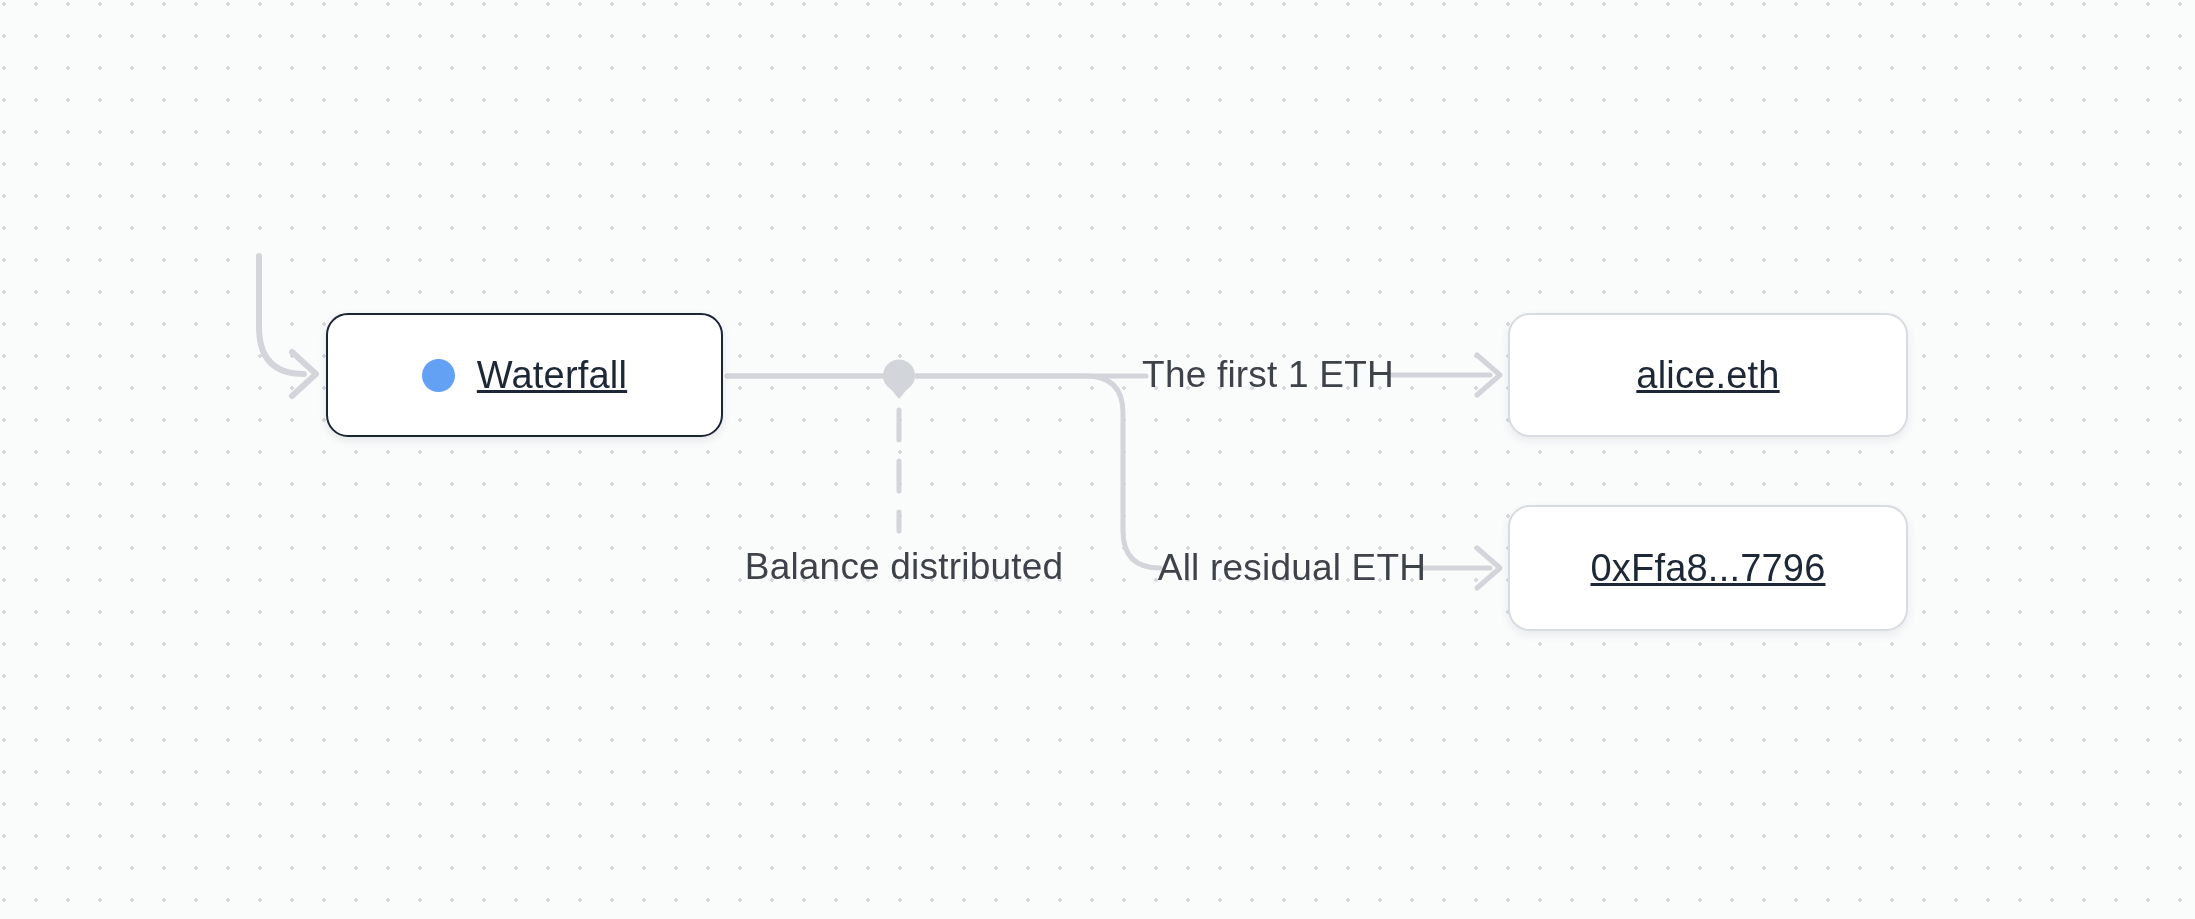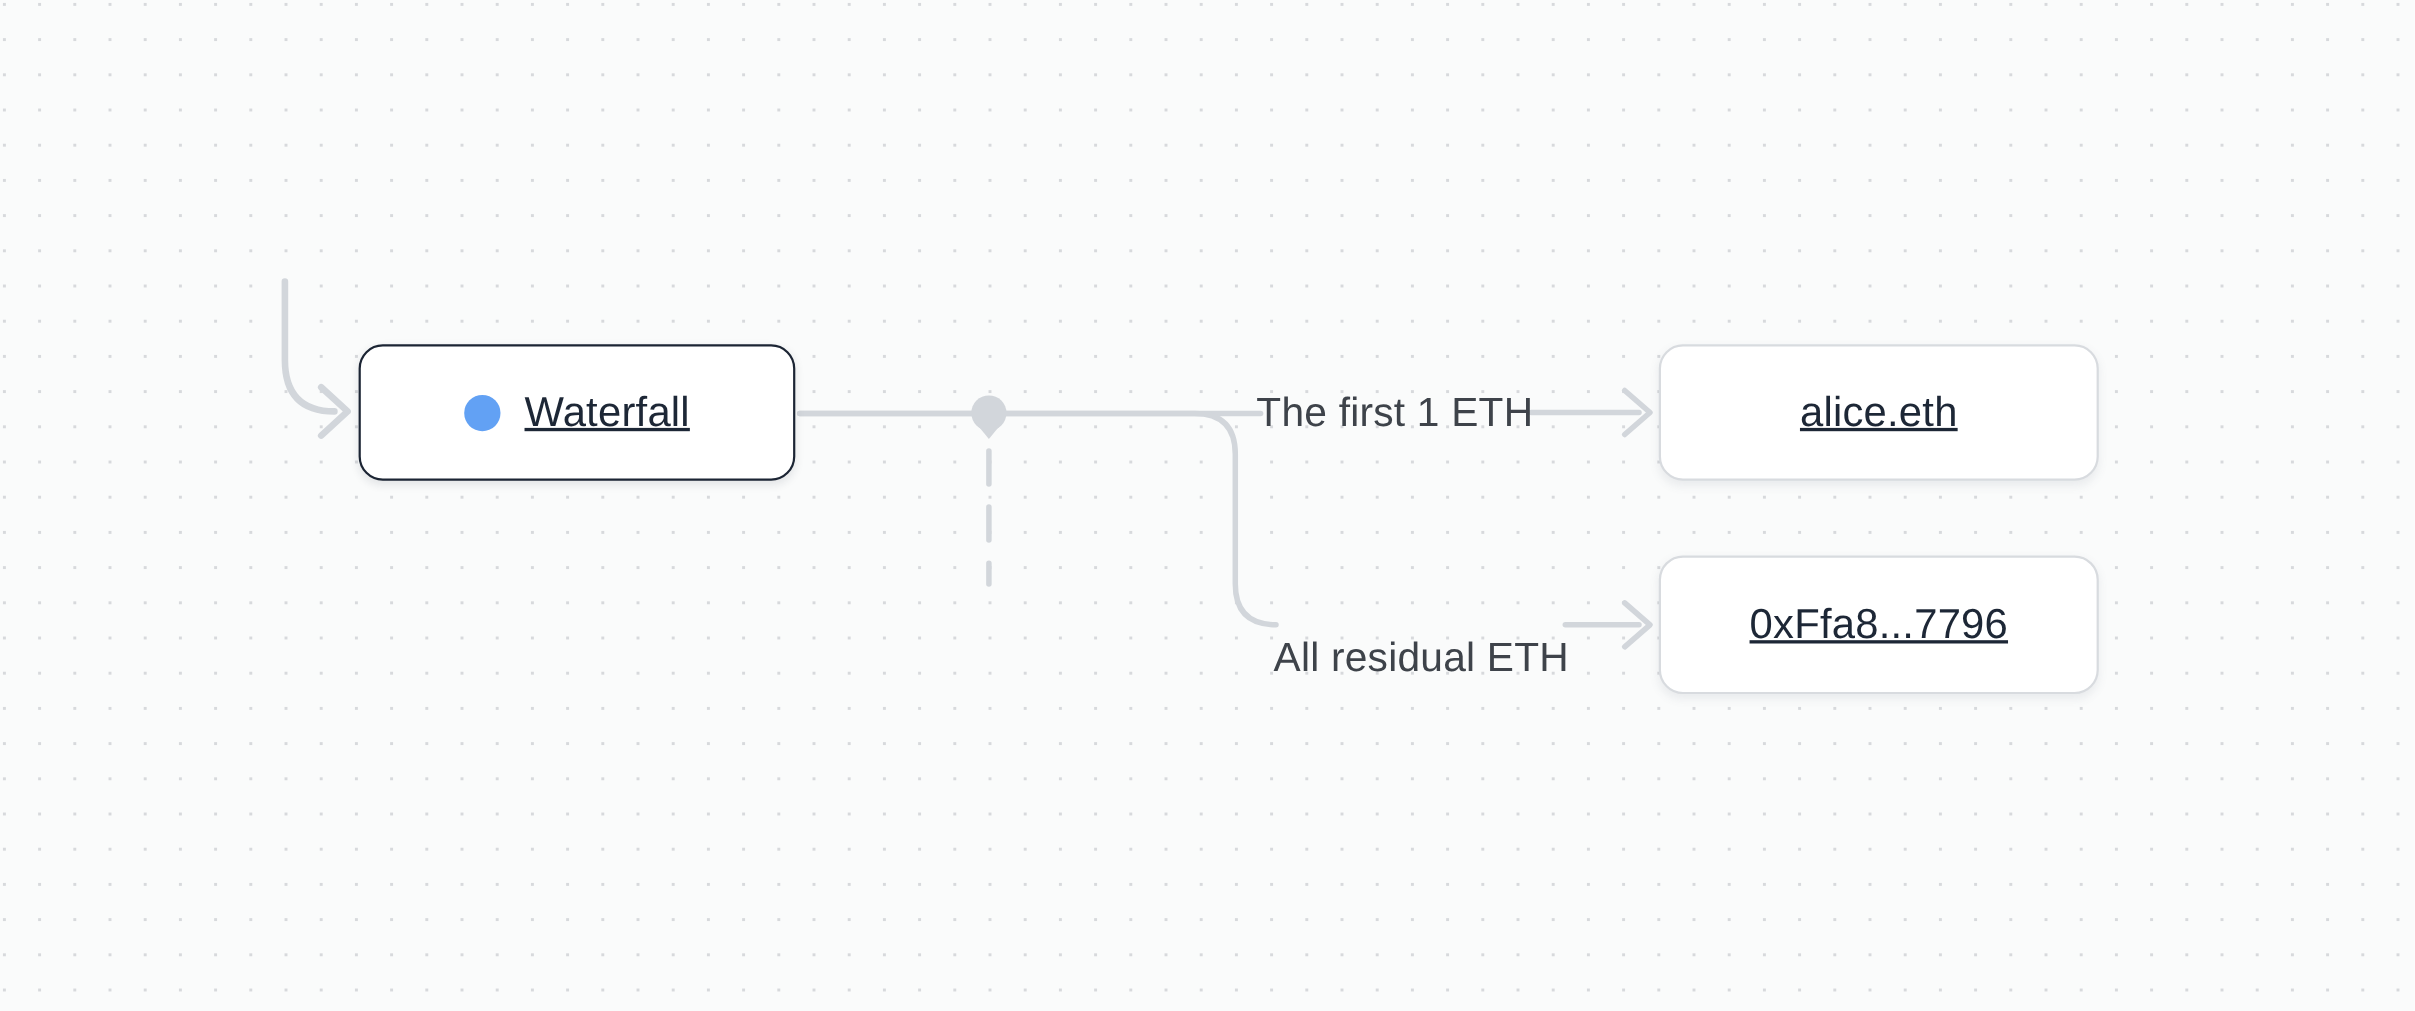--- a/index.html
+++ b/index.html
@@ -68,21 +68,21 @@
   .edge-label {
     position: absolute;
     transform: translate(-50%, -50%);
     font-size: 37px;
     font-weight: 500;
     color: #3e434a;
     letter-spacing: 0.2px;
     white-space: nowrap;
   }
   .label-first    { left: 1268px; top: 375px; }
-  .label-residual { left: 1292px; top: 568px; margin-top: 30px; }
+  .label-residual { left: 1292px; top: 568px; }
   .label-junction { left: 904px;  top: 567px; }
 </style>
 </head>
 <body>
 
 <div class="canvas">
 
   <svg class="connector-layer" viewBox="0 0 2195 919" xmlns="http://www.w3.org/2000/svg" fill="none" stroke="#d2d6db" stroke-width="5">
 
     <path d="M 259 256 L 259 327 Q 259 374 304 374" stroke-width="6" stroke-linecap="round"></path>
@@ -116,14 +116,15 @@
   </div>
 
   <div class="node node-target node-target-bottom">
     <span>0xFfa8...7796</span>
   </div>
 
   <div class="edge-label label-first">The first 1 ETH</div>
 
   <div class="edge-label label-residual">All residual ETH</div>
 
+  <div class="edge-label label-junction">Balance distributed</div>
 
 </div>
 
 </body></html>

